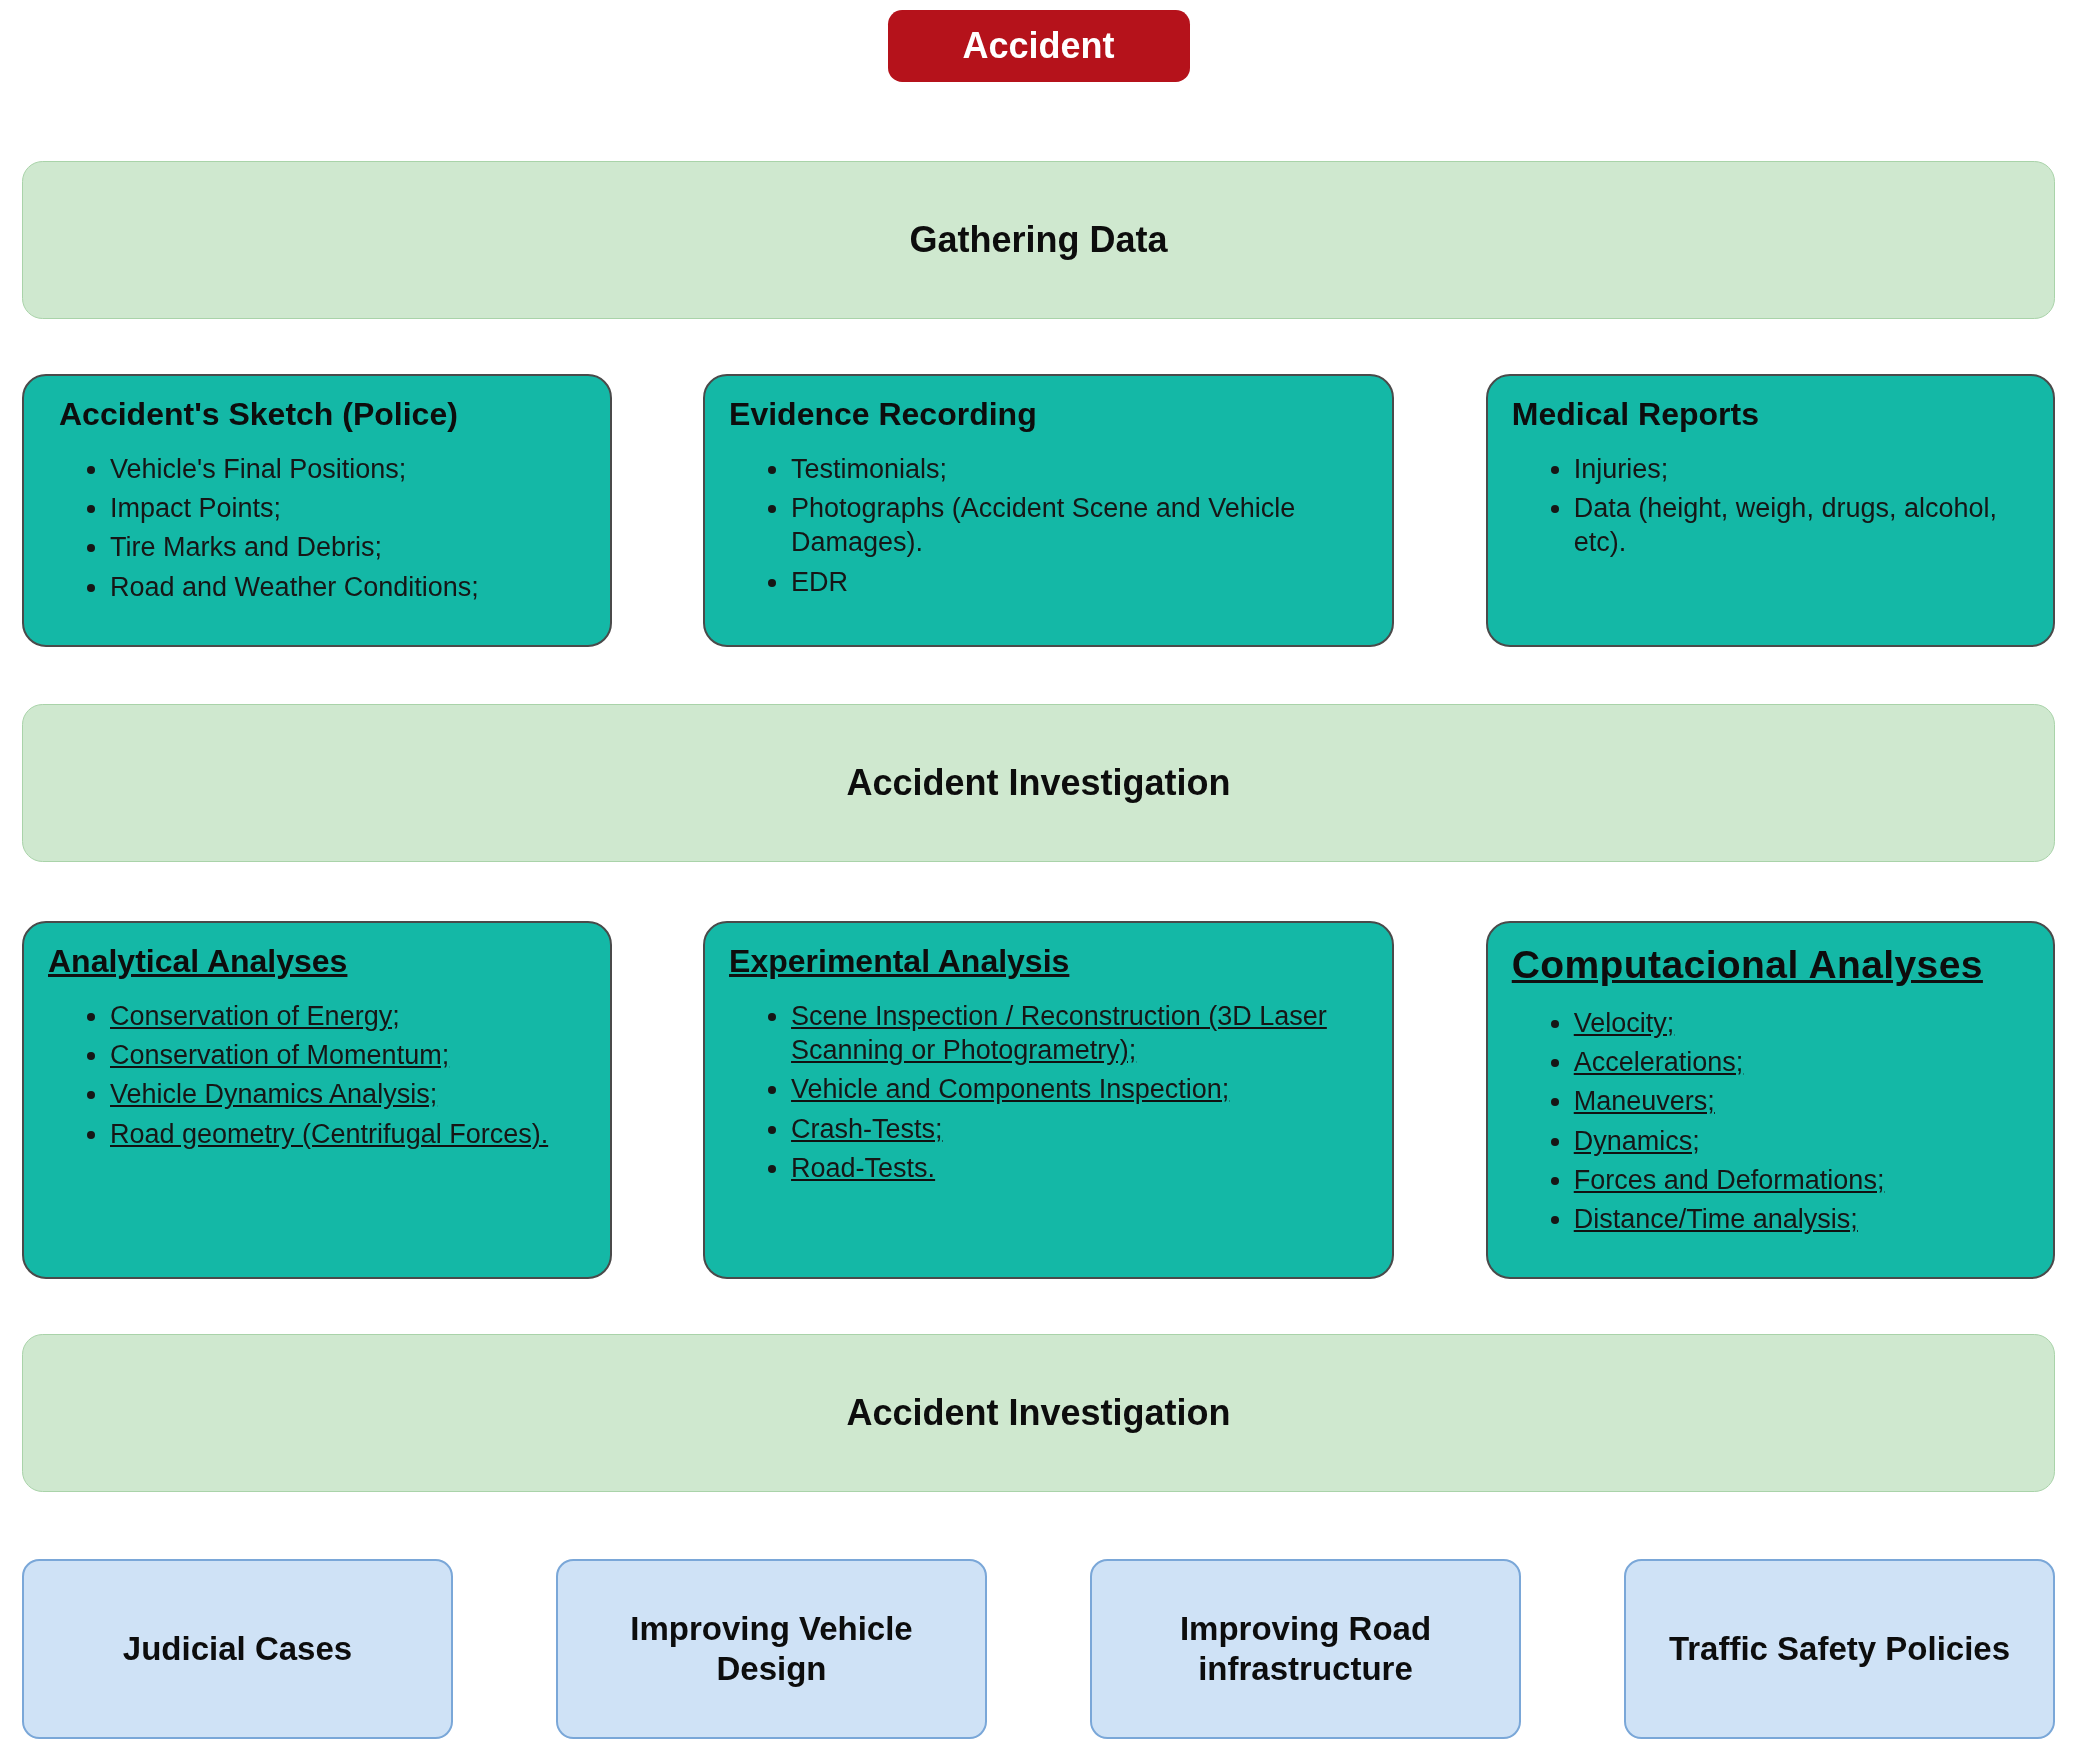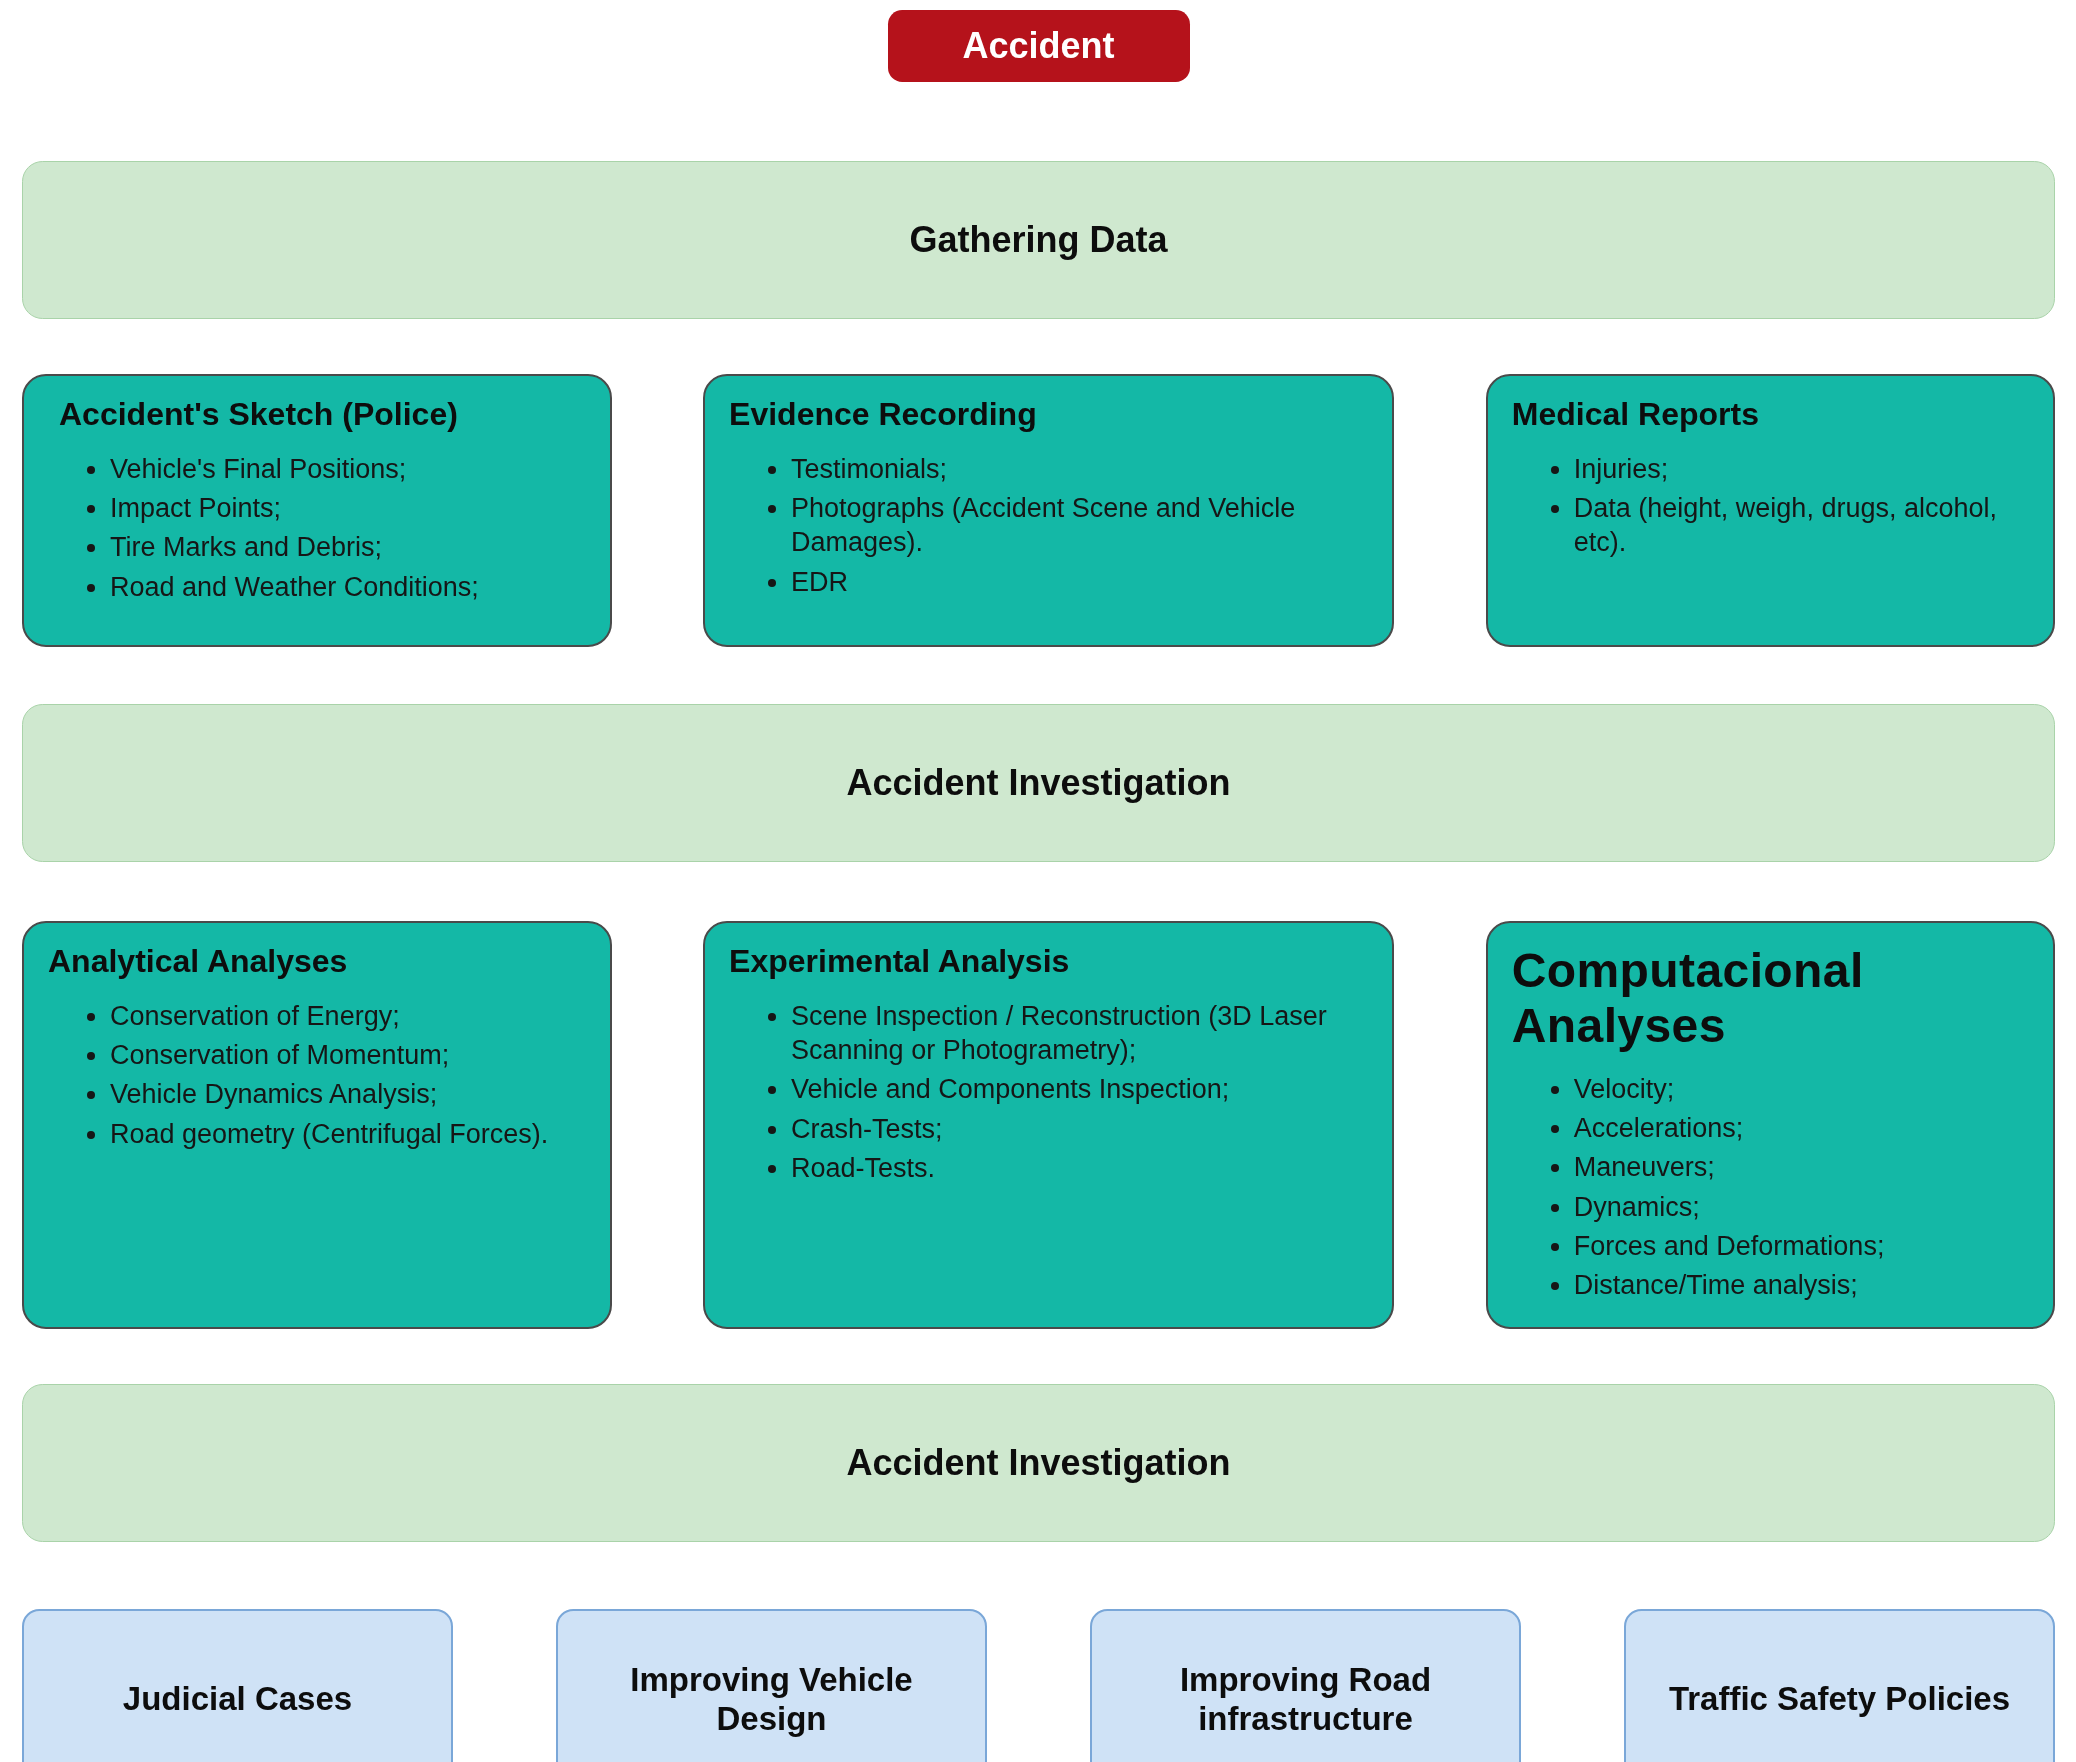--- a/index.html
+++ b/index.html
@@ -43,31 +43,31 @@
   .row.gathering{margin-top:55px;}
   .row.investigation{margin-top:59px;}
 
   .card{
     background:#14b8a6;
     border:2.4px solid var(--card-border);
     border-radius:24px;
     padding:16px 24px 22px;
   }
   .row.gathering .card{min-height:273px;}
-  .row.investigation .card{min-height:358px;}
+  .row.investigation .card{min-height:358px;text-decoration:underline;}
   .card.w-a{width:29%;}
   .card.w-b{width:34%;}
   .card.w-c{width:28%;}
 
   .card h3{
     font-size:32px;font-weight:bold;color:#0d0d0d;
     margin:4.7px 0 16px;
   }
   .card h3.left{text-align:left;margin-left:11px;}
-  .card h3.big{font-size:48px;letter-spacing:0.4px;}
+  .card h3.big{font-size:39px;letter-spacing:0.4px;}
 
   .card ul{padding-left:62px;font-size:27px;line-height:1.28;color:#161616;}
   .card li{padding:2.4px 0;}
 
   .row.outcomes{margin-top:67px;}
   .outcome{
     width:21.2%;height:180px;
     background:var(--outcome-bg);
     border:2.4px solid var(--outcome-border);
     border-radius:17.4px;

